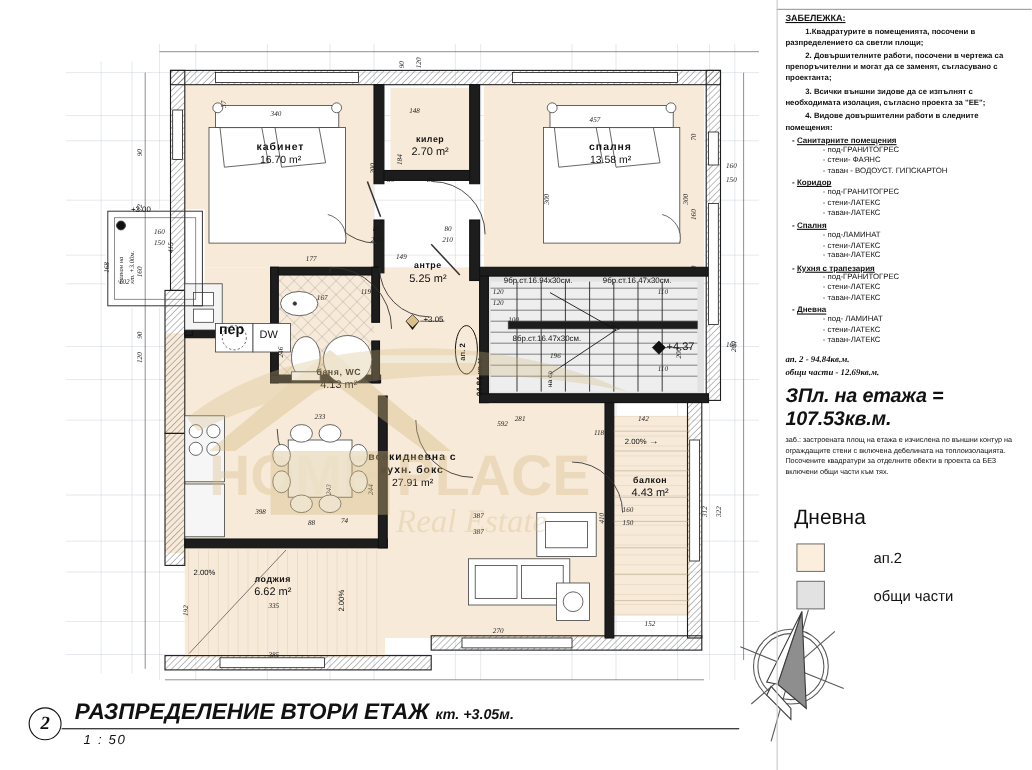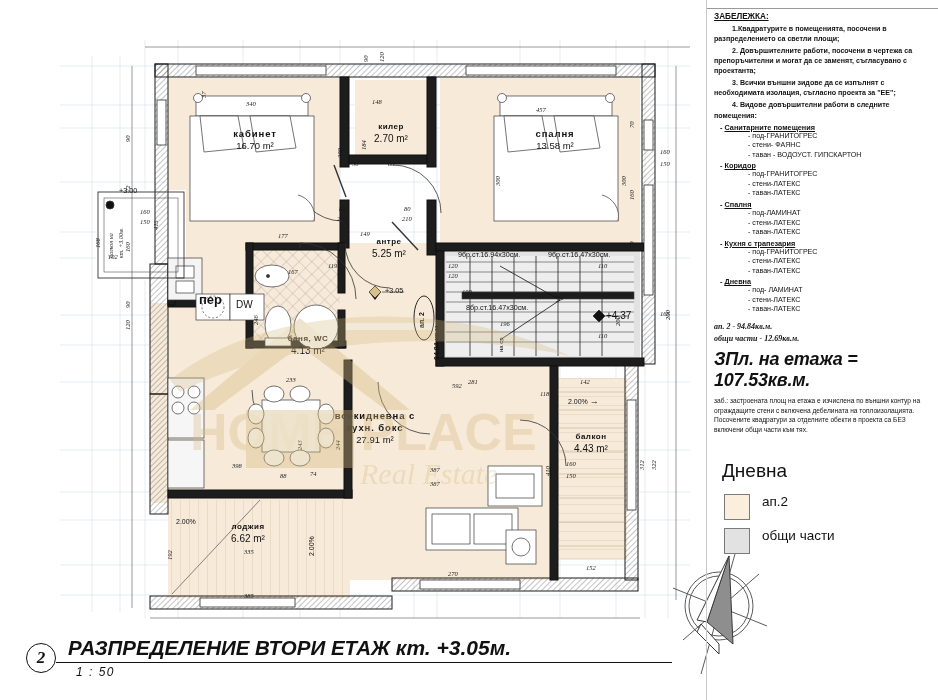--- a/index.html
+++ b/index.html
@@ -105,21 +105,21 @@
     font-style: italic; font-size: 17px; font-weight: 700;
   }
   #tb-title {
     position: absolute; left: 56px; top: 6px;
     font-family: "Liberation Sans", sans-serif;
     font-style: italic; font-weight: 700;
     font-size: 20.5px; letter-spacing: 0px;
     white-space: nowrap;
   }
   #tb-title .sub {
-    font-size: 21px; font-weight: 700;
+    font-size: 13px; font-weight: 700;
   }
   #tb-rule {
     position: absolute; left: 44px; top: 32px; width: 616px; height: 1.4px;
     background: #111;
   }
   #tb-scale {
     position: absolute; left: 64px; top: 35px;
     font-family: "Liberation Sans", sans-serif;
     font-style: italic; font-size: 12px; letter-spacing: 1.5px;
   }
@@ -185,22 +185,23 @@
     font-size: 6.6px;
     line-height: 1.45;
     margin: 0;
   }
   #legend-title {
     font-family: "Liberation Sans", sans-serif;
     font-size: 19px;
     margin: 26px 0 12px 8px;
   }
   .lg-row {
-    display: flex; 
+    display: flex; align-items: center;
     margin: 0 0 8px 10px;
+    gap: 32px;
   }
   .lg-swatch {
     width: 26px; height: 26px;
     border: 1px solid #7a7a7a;
     margin-right: 12px;
     flex: 0 0 auto;
   }
   .lg-label {
     font-family: "Liberation Sans", sans-serif;
     font-size: 13.5px;

